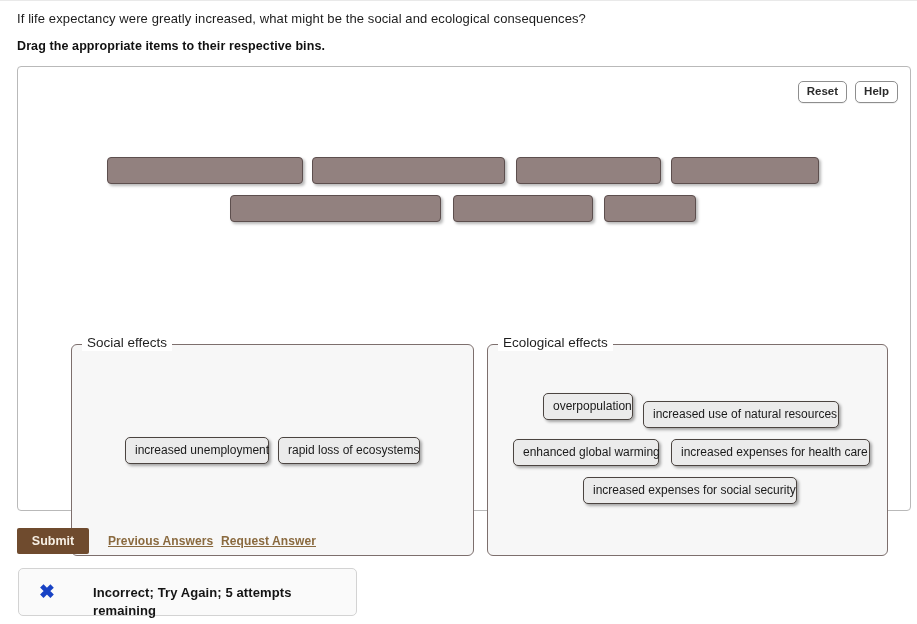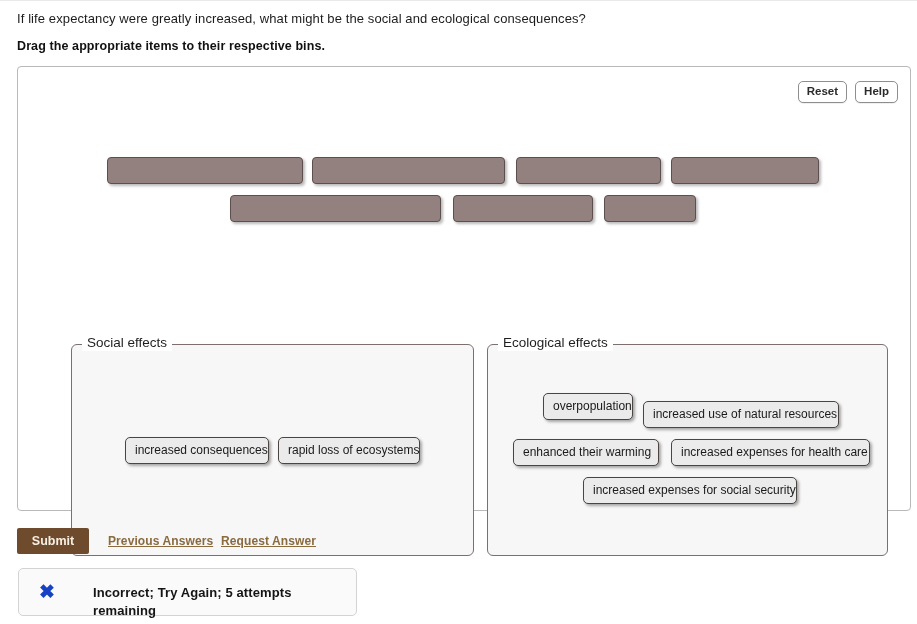--- a/index.html
+++ b/index.html
@@ -205,31 +205,31 @@
       <div class="slot" style="left: 498px; top: 90px; width: 145px; height: 27px;"></div>
       <div class="slot" style="left: 653px; top: 90px; width: 148px; height: 27px;"></div>
       <div class="slot" style="left: 212px; top: 128px; width: 211px; height: 27px;"></div>
       <div class="slot" style="left: 435px; top: 128px; width: 140px; height: 27px;"></div>
       <div class="slot" style="left: 586px; top: 128px; width: 92px; height: 27px;"></div>
     </div>
 
   <div class="bin bin-left">
     <div class="bin-legend">Social effects</div>
     <div class="bin-body" id="bin-0-body">
-        <div class="chip" style="left: 53px; top: 92px; width: 144px;">increased consequences</div>
+        <div class="chip" style="left: 53px; top: 92px; width: 144px;">increased unemployment</div>
         <div class="chip" style="left: 206px; top: 92px; width: 142px;">rapid loss of ecosystems</div>
       </div>
   </div>
 
   <div class="bin bin-right">
     <div class="bin-legend">Ecological effects</div>
     <div class="bin-body" id="bin-1-body">
         <div class="chip" style="left: 55px; top: 48px; width: 90px;">overpopulation</div>
         <div class="chip" style="left: 155px; top: 56px; width: 196px;">increased use of natural resources</div>
-        <div class="chip" style="left: 25px; top: 94px; width: 146px;">enhanced their warming</div>
+        <div class="chip" style="left: 25px; top: 94px; width: 146px;">enhanced global warming</div>
         <div class="chip" style="left: 183px; top: 94px; width: 199px;">increased expenses for health care</div>
         <div class="chip" style="left: 95px; top: 132px; width: 214px;">increased expenses for social security</div>
       </div>
   </div>
 
 </div>
 
 <button class="submit-btn">Submit</button>
 <a class="answer-link link-prev">Previous Answers</a>
 <a class="answer-link link-req">Request Answer</a>

